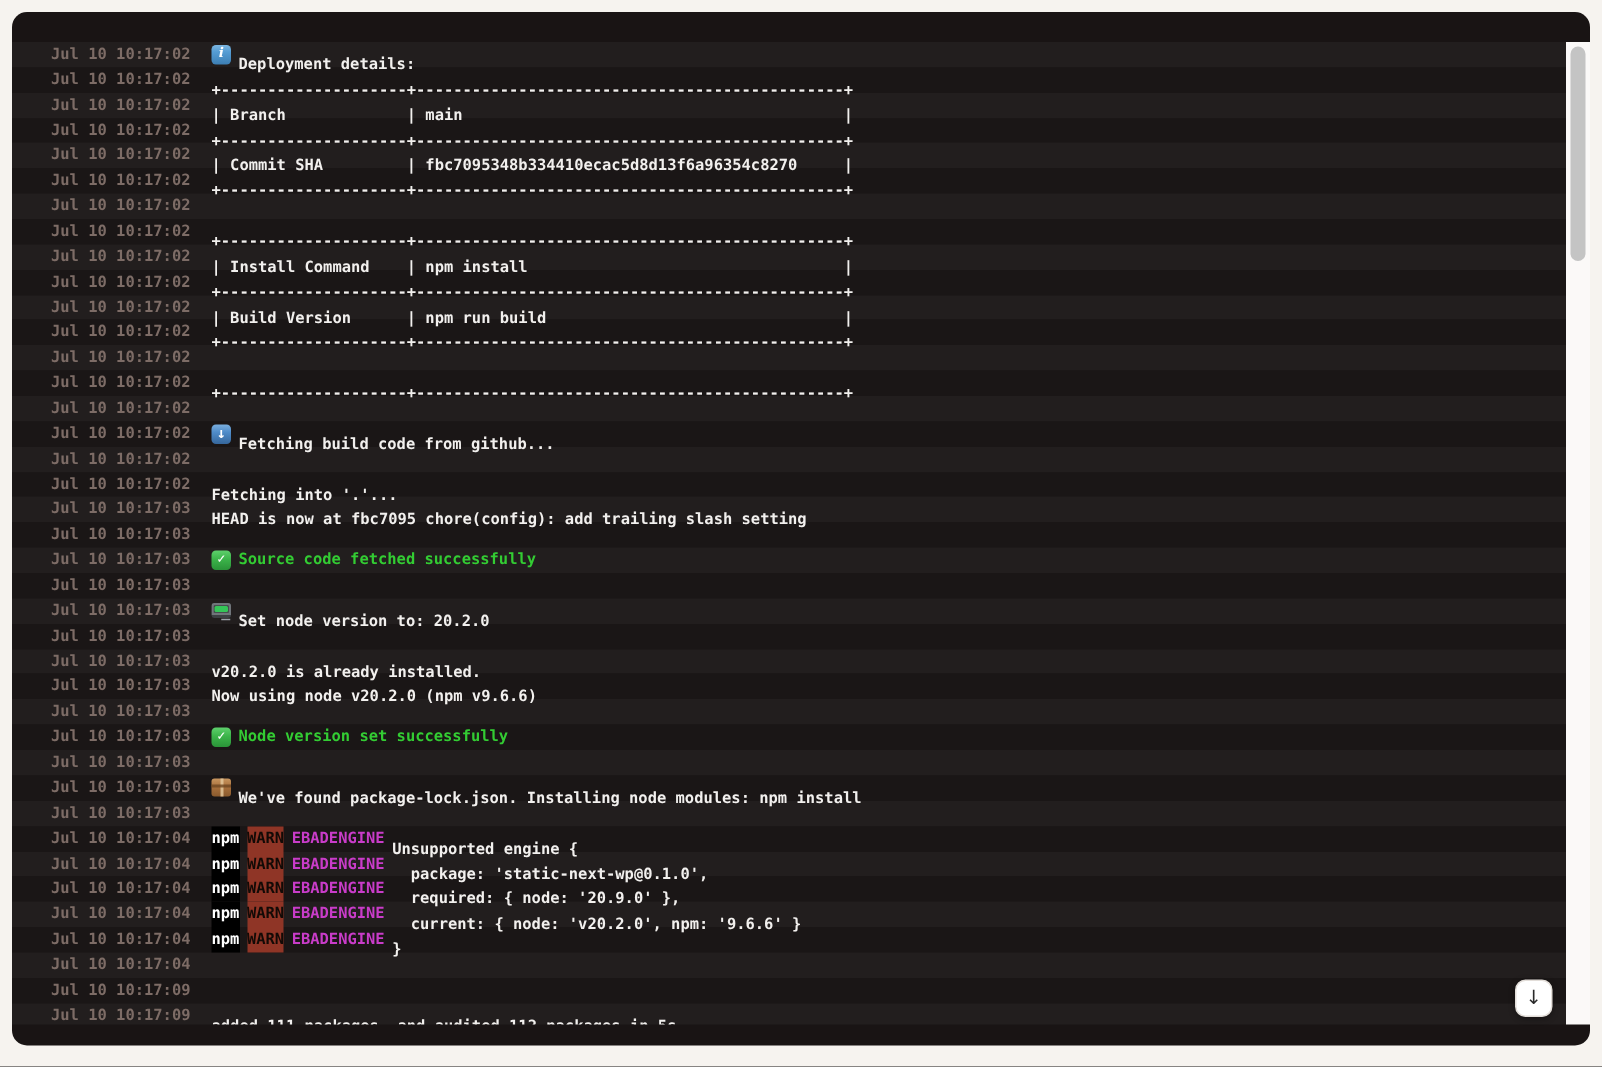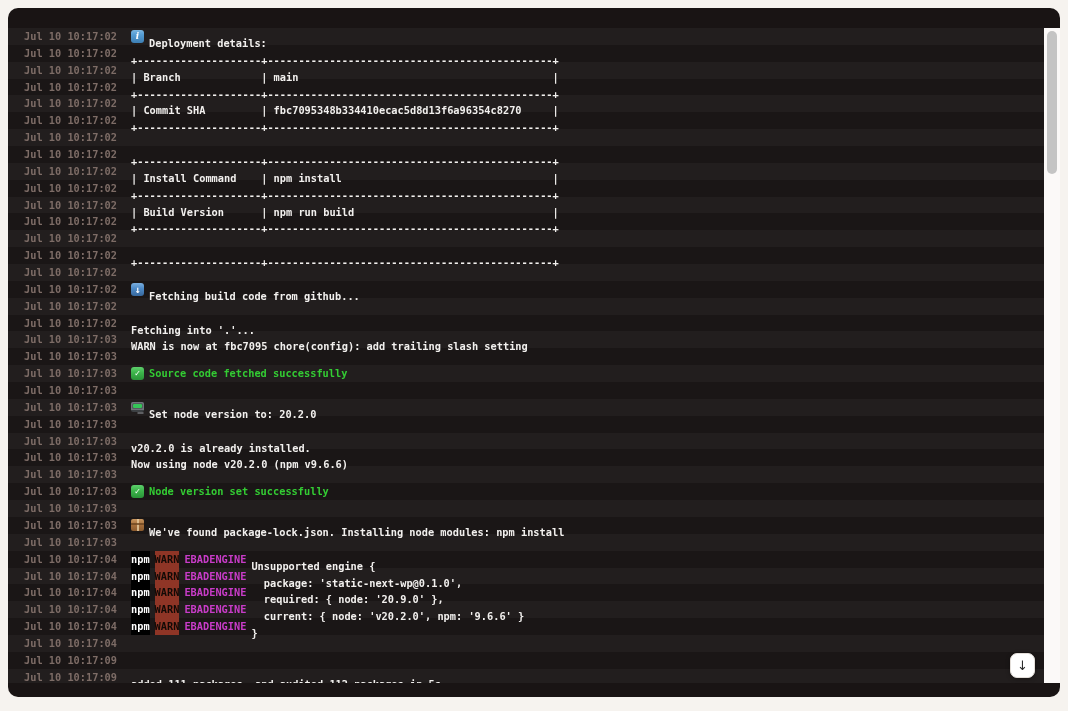--- a/index.html
+++ b/index.html
@@ -40,21 +40,21 @@
     left: 0; top: 20px;
     width: 1036px; height: 655px;
     overflow: hidden;
   }
   .row {
     height: 16.87px;
     line-height: 16.87px;
     white-space: nowrap;
     display: flex;
     align-items: center;
-    padding-left: 16px;
+    padding-left: 26px;
     font-size: 10.3px;
     font-weight: bold;
   }
   .row.odd  { background: var(--row-odd-bg); }
   .row.even { background: var(--row-even-bg); }
   .time {
     color: var(--timestamp);
     white-space: pre;
     flex: 0 0 auto;
     width: 107px;
@@ -206,21 +206,21 @@
       <div class="row odd">
         <span class="time">Jul 10 10:17:02</span>
         <span class="msg"></span>
       </div>
       <div class="row even">
         <span class="time">Jul 10 10:17:02</span>
         <span class="msg"><span class="seg text">Fetching into '.'...</span></span>
       </div>
       <div class="row odd">
         <span class="time">Jul 10 10:17:03</span>
-        <span class="msg"><span class="seg text">WARN is now at fbc7095 chore(config): add trailing slash setting</span></span>
+        <span class="msg"><span class="seg text">HEAD is now at fbc7095 chore(config): add trailing slash setting</span></span>
       </div>
       <div class="row even">
         <span class="time">Jul 10 10:17:03</span>
         <span class="msg"></span>
       </div>
       <div class="row odd">
         <span class="time">Jul 10 10:17:03</span>
         <span class="msg"><span class="seg check-icon">✓</span><span class="seg green">Source code fetched successfully</span></span>
       </div>
       <div class="row even">

